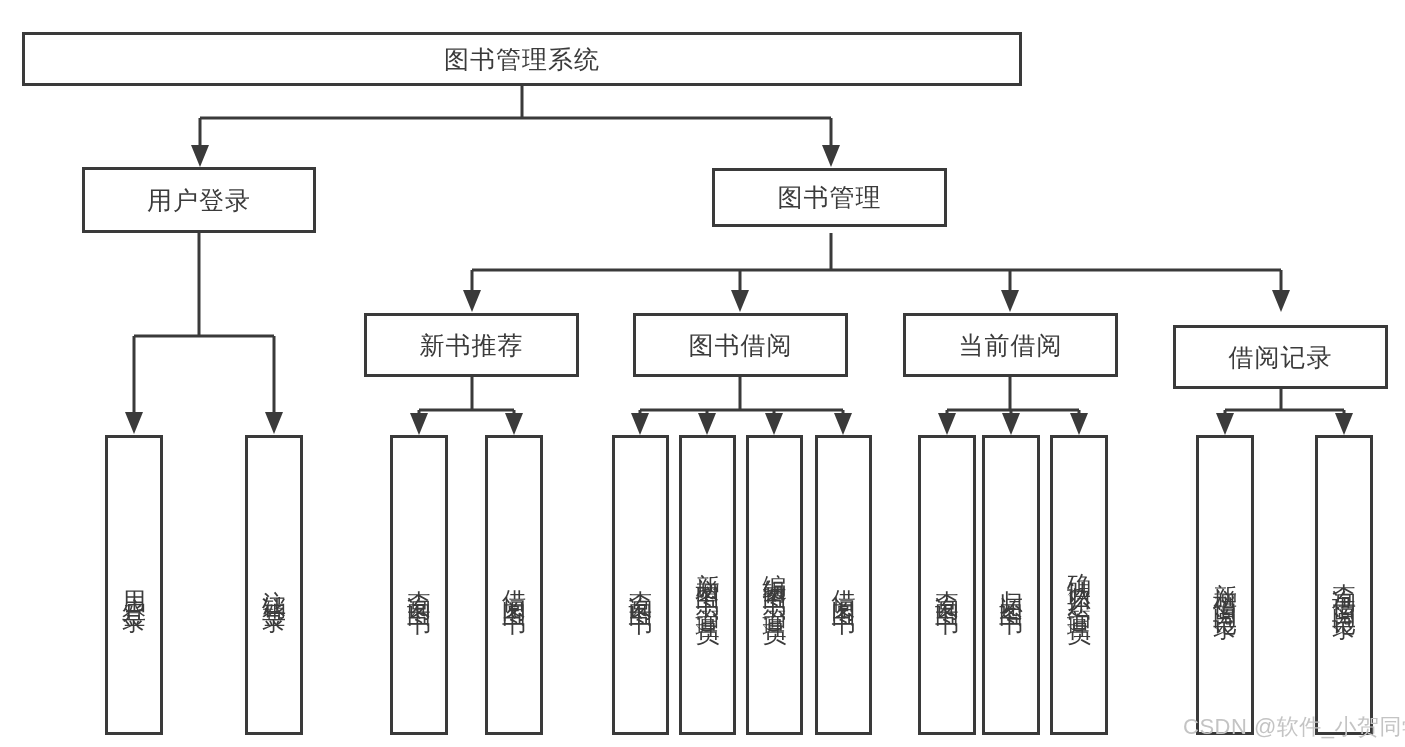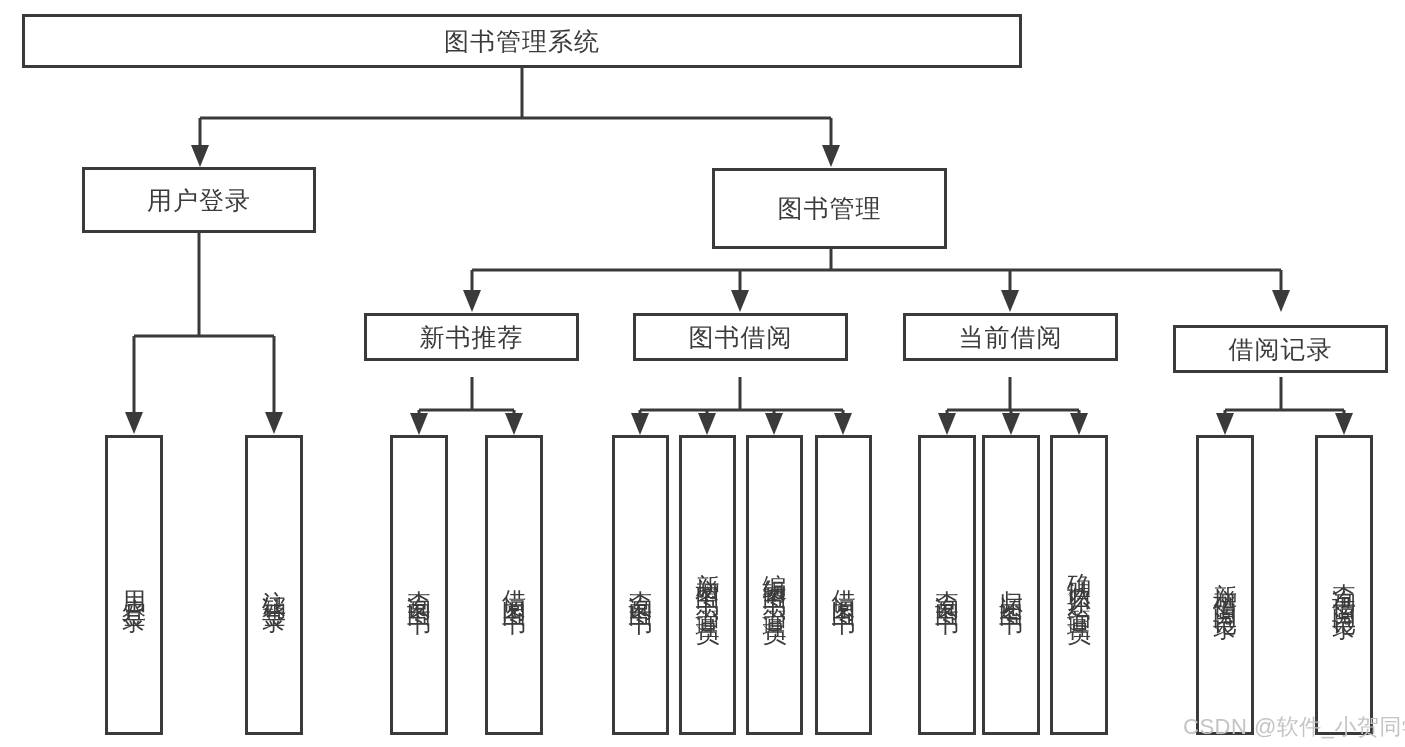--- a/index.html
+++ b/index.html
@@ -25,24 +25,24 @@
     align-items: center;
     justify-content: center;
     text-align: center;
   }
   .node-label {
     font-size: 25px;
     letter-spacing: 1px;
     color: #3b3b3b;
     white-space: nowrap;
   }
-  #root-box   { left: 22px;  top: 14px;  width: 1000px; height: 54px; }
+  #root-box   { left: 22px;  top: 32px;  width: 1000px; height: 54px; }
   #user-login { left: 82px;  top: 167px; width: 234px;  height: 66px; }
-  #book-mgmt  { left: 712px; top: 168px; width: 235px;  height: 81px; }
-  .lvl3 { top: 313px; width: 215px; height: 48px; }
+  #book-mgmt  { left: 712px; top: 168px; width: 235px;  height: 59px; }
+  .lvl3 { top: 313px; width: 215px; height: 64px; }
   #new-book-rec   { left: 364px; }
   #book-borrow    { left: 633px; }
   #current-borrow { left: 903px; }
   #borrow-records { left: 1173px; margin-top: 12px; }
   .leaf {
     top: 435px;
     width: 58px;
     height: 300px;
   }
   .vtext {

